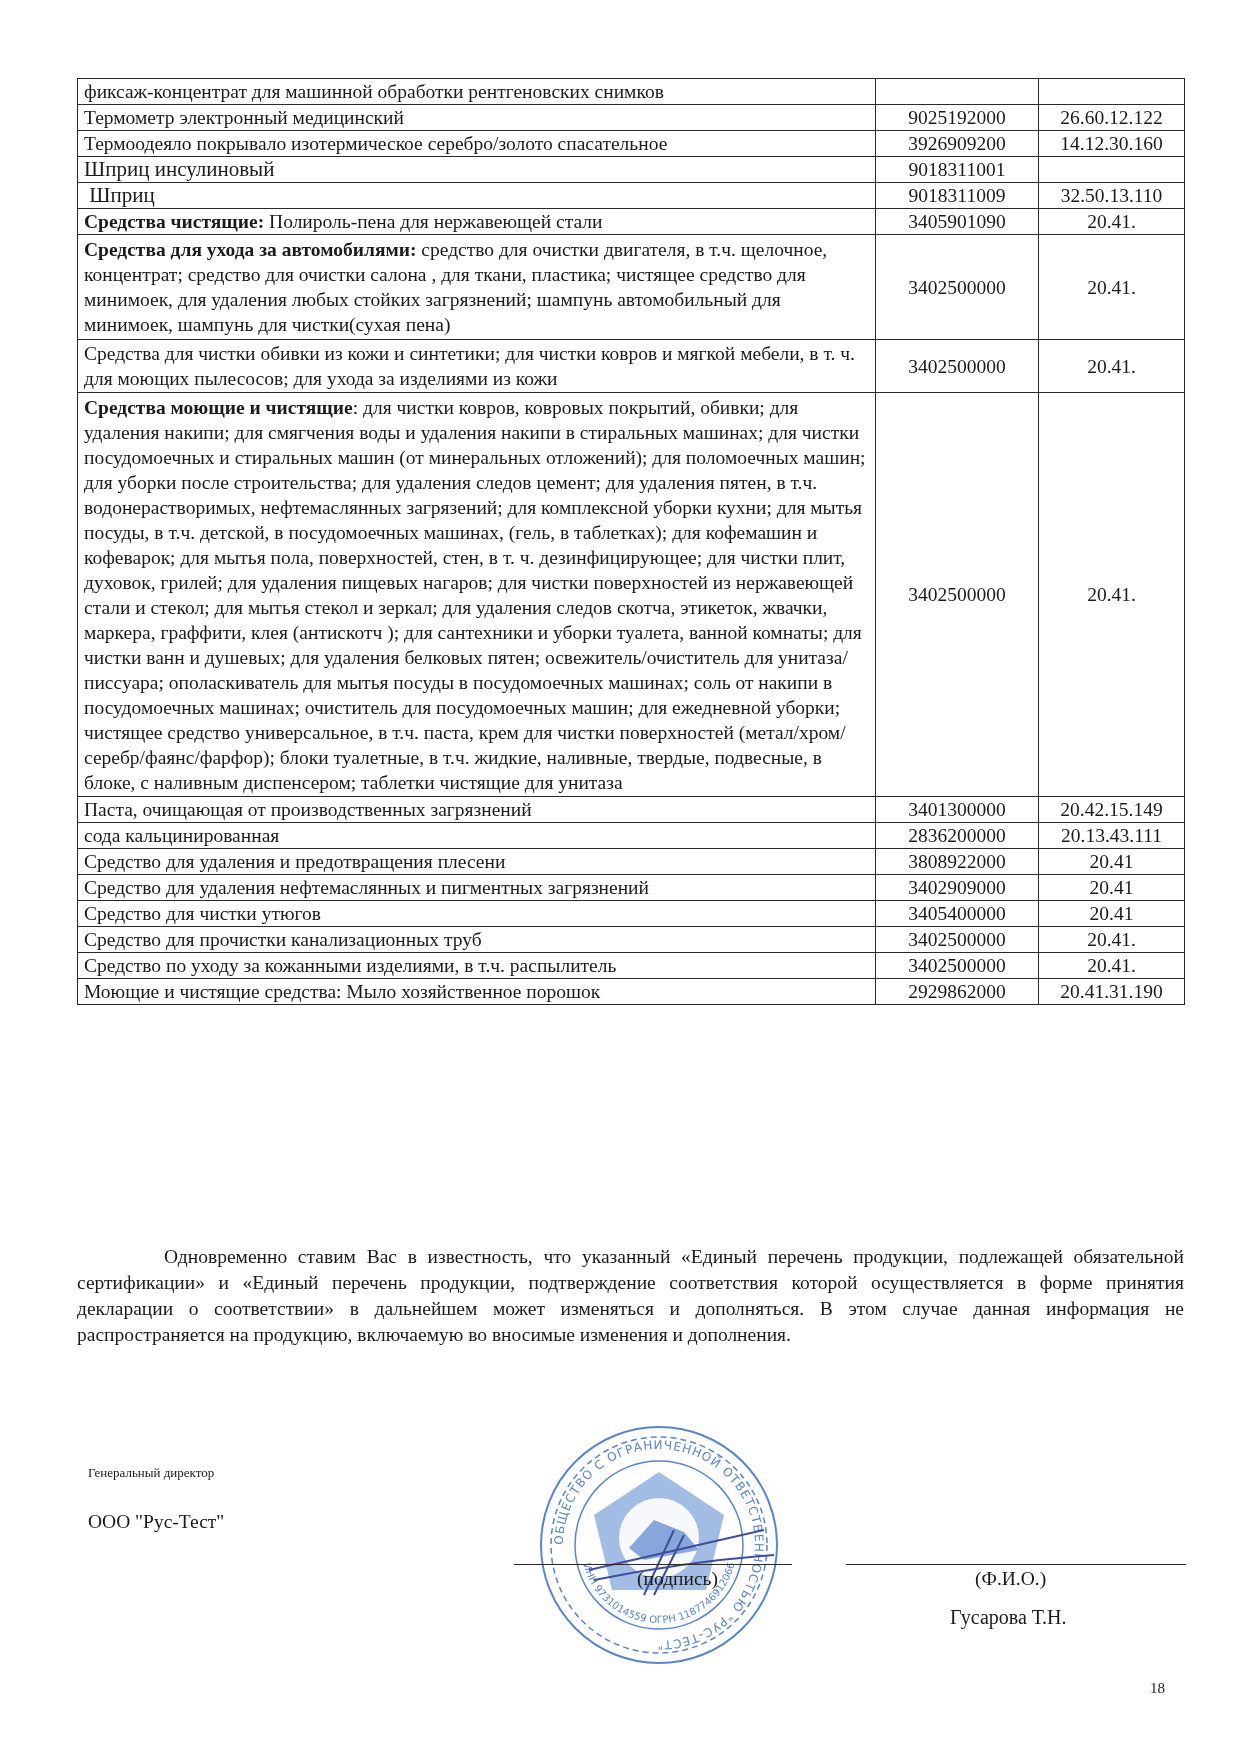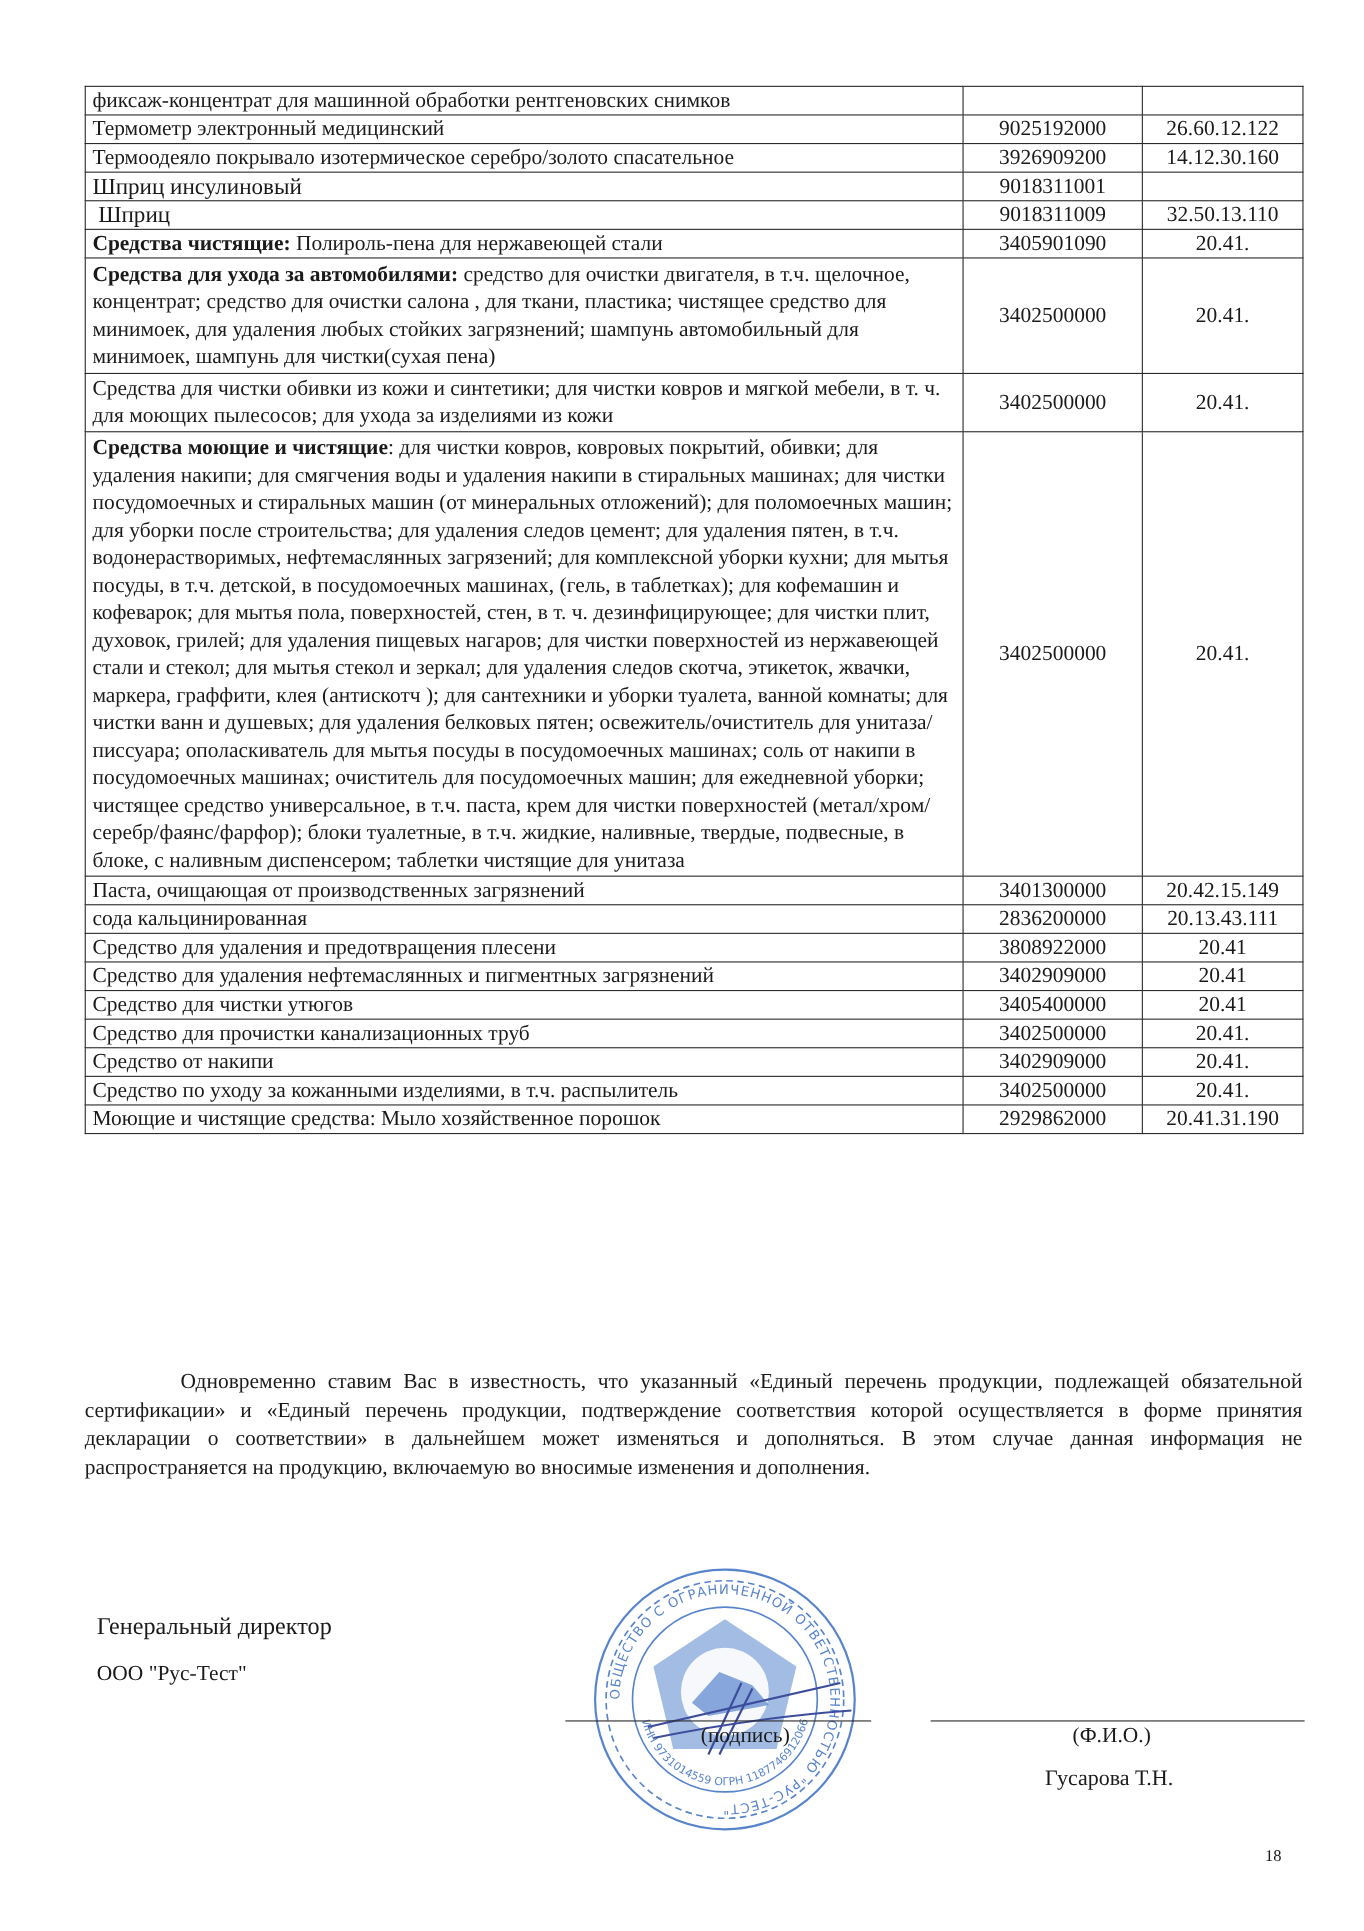--- a/index.html
+++ b/index.html
@@ -24,21 +24,21 @@
   td.desc b { font-weight: bold; }
   .row-small td { height: 24px; }
   .syringe-ins td.desc { font-size: 21px; }
   .syringe td.desc { font-size: 21px; }
   .para {
     position: absolute; left: 77px; top: 1244px; width: 1107px;
     font-size: 19.5px; line-height: 26px; text-align: justify;
     text-indent: 87px;
   }
   .signature-block { position: absolute; left: 0; top: 0; width: 100%; height: 100%; }
-  .sig-role { position: absolute; left: 88px; top: 1465px; font-size: 22px; }
+  .sig-role { position: absolute; left: 88px; top: 1465px; font-size: 13px; }
   .sig-org { position: absolute; left: 88px; top: 1511px; font-size: 19.5px; }
   .sign-line { position: absolute; left: 514px; top: 1564px; width: 278px; height: 0; border-top: 1.5px solid #2a2a2a; }
   .sign-label { position: absolute; left: 598px; top: 1568px; width: 120px; text-align: right; font-size: 19.5px; }
   .name-line { position: absolute; left: 846px; top: 1564px; width: 340px; height: 0; border-top: 1.5px solid #2a2a2a; }
   .name-value { position: absolute; left: 950px; top: 1606px; font-size: 20px; }
   .name-label { position: absolute; left: 975px; top: 1568px; font-size: 19.5px; }
   .stamp { position: absolute; left: 534px; top: 1420px; width: 250px; height: 250px; opacity: 0.85; }
   .page-num { position: absolute; left: 1150px; top: 1680px; font-size: 15px; }
 </style>
 </head>
@@ -122,25 +122,20 @@
         <td class="desc"><span>Средство для чистки утюгов</span></td>
         <td class="code">3405400000</td>
         <td class="okpd">20.41</td>
       </tr>
       <tr class="row-small">
         <td class="desc"><span>Средство для прочистки канализационных труб</span></td>
         <td class="code">3402500000</td>
         <td class="okpd">20.41.</td>
       </tr>
       <tr class="row-small">
-        <td class="desc"><span>Средство от накипи</span></td>
-        <td class="code">3402909000</td>
-        <td class="okpd">20.41.</td>
-      </tr>
-      <tr class="row-small">
         <td class="desc"><span>Средство по уходу за кожанными изделиями, в  т.ч. распылитель</span></td>
         <td class="code">3402500000</td>
         <td class="okpd">20.41.</td>
       </tr>
       <tr class="row-small">
         <td class="desc"><span>Моющие и чистящие средства: Мыло хозяйственное порошок</span></td>
         <td class="code">2929862000</td>
         <td class="okpd">20.41.31.190</td>
       </tr>
     </tbody>

